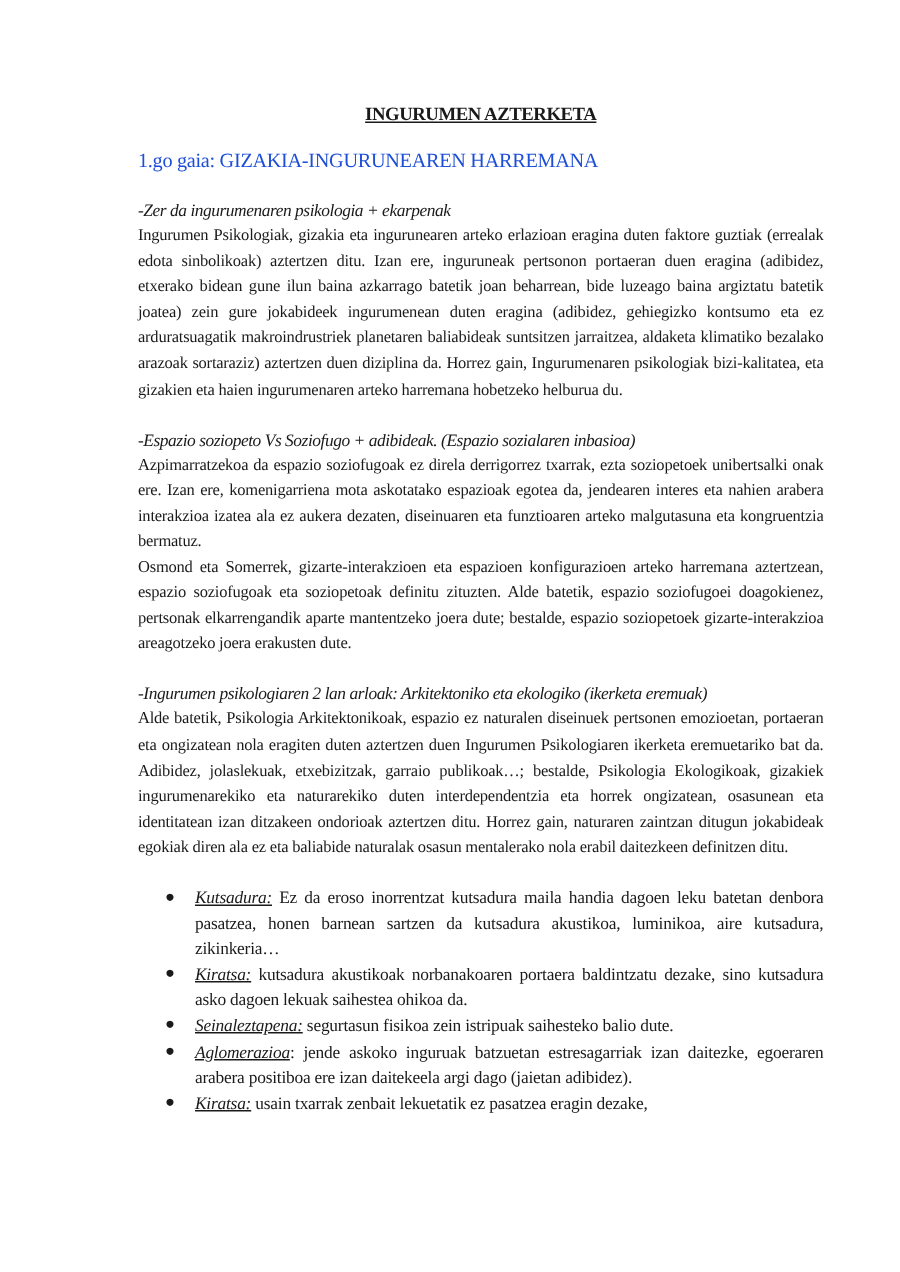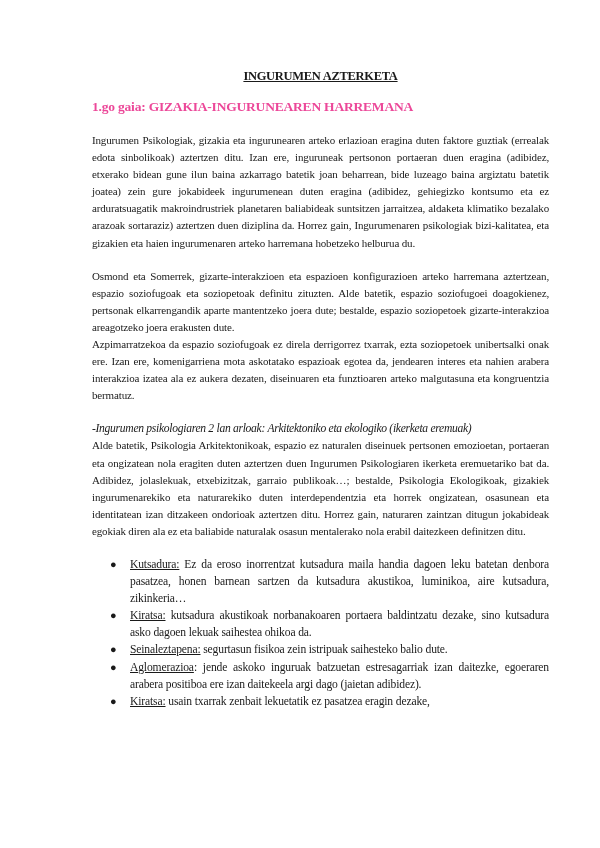--- a/index.html
+++ b/index.html
@@ -7,56 +7,58 @@
     .page {
       position: absolute; left: 0; top: 0; width: 600px; height: 848px; background: #ffffff;
       font-family: "Liberation Serif", "DejaVu Serif", serif; color: #1a1a1a; margin-left: 20px;
     }
     .content { position: absolute; left: 72px; top: 68px; width: 457px; }
     .doc-title {
       text-align: center; font-weight: bold; font-size: 12.5px; text-decoration: underline;
       letter-spacing: -0.3px; margin: 0 0 14px 0; line-height: 16px;
     }
     .topic {
-      color: #ec4899; font-weight: bold; font-size: 13.5px; margin: 0 0 16px 0; line-height: 18px;
+      color: #1d4ed8; font-weight: normal; font-size: 13.5px; margin: 0 0 16px 0; line-height: 18px;
       letter-spacing: -0.2px;
     }
     .sec-heading {
       font-style: italic; font-size: 11.6px; line-height: 17px; margin: 0; letter-spacing: -0.3px;
     }
     .para {
       font-size: 11px; line-height: 17.1px; text-align: justify; margin: 0; letter-spacing: -0.15px;
     }
     .section { margin-bottom: 16px; }
     .bullets { list-style: none; margin: 0; padding: 0 0 0 38px; }
     .bullets li {
       position: relative; font-size: 11.6px; line-height: 17.1px; text-align: justify; letter-spacing: -0.15px;
     }
     .bullet-dot {
       position: absolute; left: -20px; top: 0; font-size: 11px;
     }
-    .term { text-decoration: underline; }
+    .term { text-decoration: underline; font-style: italic; }
     .heading-justify { text-align: justify; text-align-last: left; }
   </style>
 </head>
 <body>
 
 <div class="page">
   <div class="content">
 
     <h1 class="doc-title">INGURUMEN AZTERKETA</h1>
     <h2 class="topic">1.go gaia: GIZAKIA-INGURUNEAREN HARREMANA</h2>
 
     <div class="section">
+      <p class="sec-heading">-Zer da ingurumenaren psikologia + ekarpenak</p>
       <p class="para">Ingurumen Psikologiak, gizakia eta ingurunearen arteko erlazioan eragina duten faktore guztiak (errealak edota sinbolikoak) aztertzen ditu. Izan ere, inguruneak pertsonon portaeran duen eragina (adibidez, etxerako bidean gune ilun baina azkarrago batetik joan beharrean, bide luzeago baina argiztatu batetik joatea) zein gure jokabideek ingurumenean duten eragina (adibidez, gehiegizko kontsumo eta ez arduratsuagatik makroindrustriek planetaren baliabideak suntsitzen jarraitzea, aldaketa klimatiko bezalako arazoak sortaraziz) aztertzen duen diziplina da. Horrez gain, Ingurumenaren psikologiak bizi-kalitatea, eta gizakien eta haien ingurumenaren arteko harremana hobetzeko helburua du.</p>
     </div>
 
     <div class="section">
+      <p class="sec-heading">-Espazio soziopeto Vs Soziofugo + adibideak. (Espazio sozialaren inbasioa)</p>
+      <p class="para">Azpimarratzekoa da espazio soziofugoak ez direla derrigorrez txarrak, ezta soziopetoek unibertsalki onak ere. Izan ere, komenigarriena mota askotatako espazioak egotea da, jendearen interes eta nahien arabera interakzioa izatea ala ez aukera dezaten, diseinuaren eta funztioaren arteko malgutasuna eta kongruentzia bermatuz.</p>
       <p class="para">Osmond eta Somerrek, gizarte-interakzioen eta espazioen konfigurazioen arteko harremana aztertzean, espazio soziofugoak eta soziopetoak definitu zituzten. Alde batetik, espazio soziofugoei doagokienez, pertsonak elkarrengandik aparte mantentzeko joera dute; bestalde, espazio soziopetoek gizarte-interakzioa areagotzeko joera erakusten dute.</p>
-      <p class="para">Azpimarratzekoa da espazio soziofugoak ez direla derrigorrez txarrak, ezta soziopetoek unibertsalki onak ere. Izan ere, komenigarriena mota askotatako espazioak egotea da, jendearen interes eta nahien arabera interakzioa izatea ala ez aukera dezaten, diseinuaren eta funztioaren arteko malgutasuna eta kongruentzia bermatuz.</p>
     </div>
 
     <div class="section">
       <p class="sec-heading">-Ingurumen psikologiaren 2 lan arloak: Arkitektoniko eta ekologiko (ikerketa eremuak)</p>
       <p class="para">Alde batetik, Psikologia Arkitektonikoak, espazio ez naturalen diseinuek pertsonen emozioetan, portaeran eta ongizatean nola eragiten duten aztertzen duen Ingurumen Psikologiaren ikerketa eremuetariko bat da. Adibidez, jolaslekuak, etxebizitzak, garraio publikoak…; bestalde, Psikologia Ekologikoak, gizakiek ingurumenarekiko eta naturarekiko duten interdependentzia eta horrek ongizatean, osasunean eta identitatean izan ditzakeen ondorioak aztertzen ditu. Horrez gain, naturaren zaintzan ditugun jokabideak egokiak diren ala ez eta baliabide naturalak osasun mentalerako nola erabil daitezkeen definitzen ditu.</p>
     </div>
 
     <div class="section">
       <ul class="bullets">
         <li>

